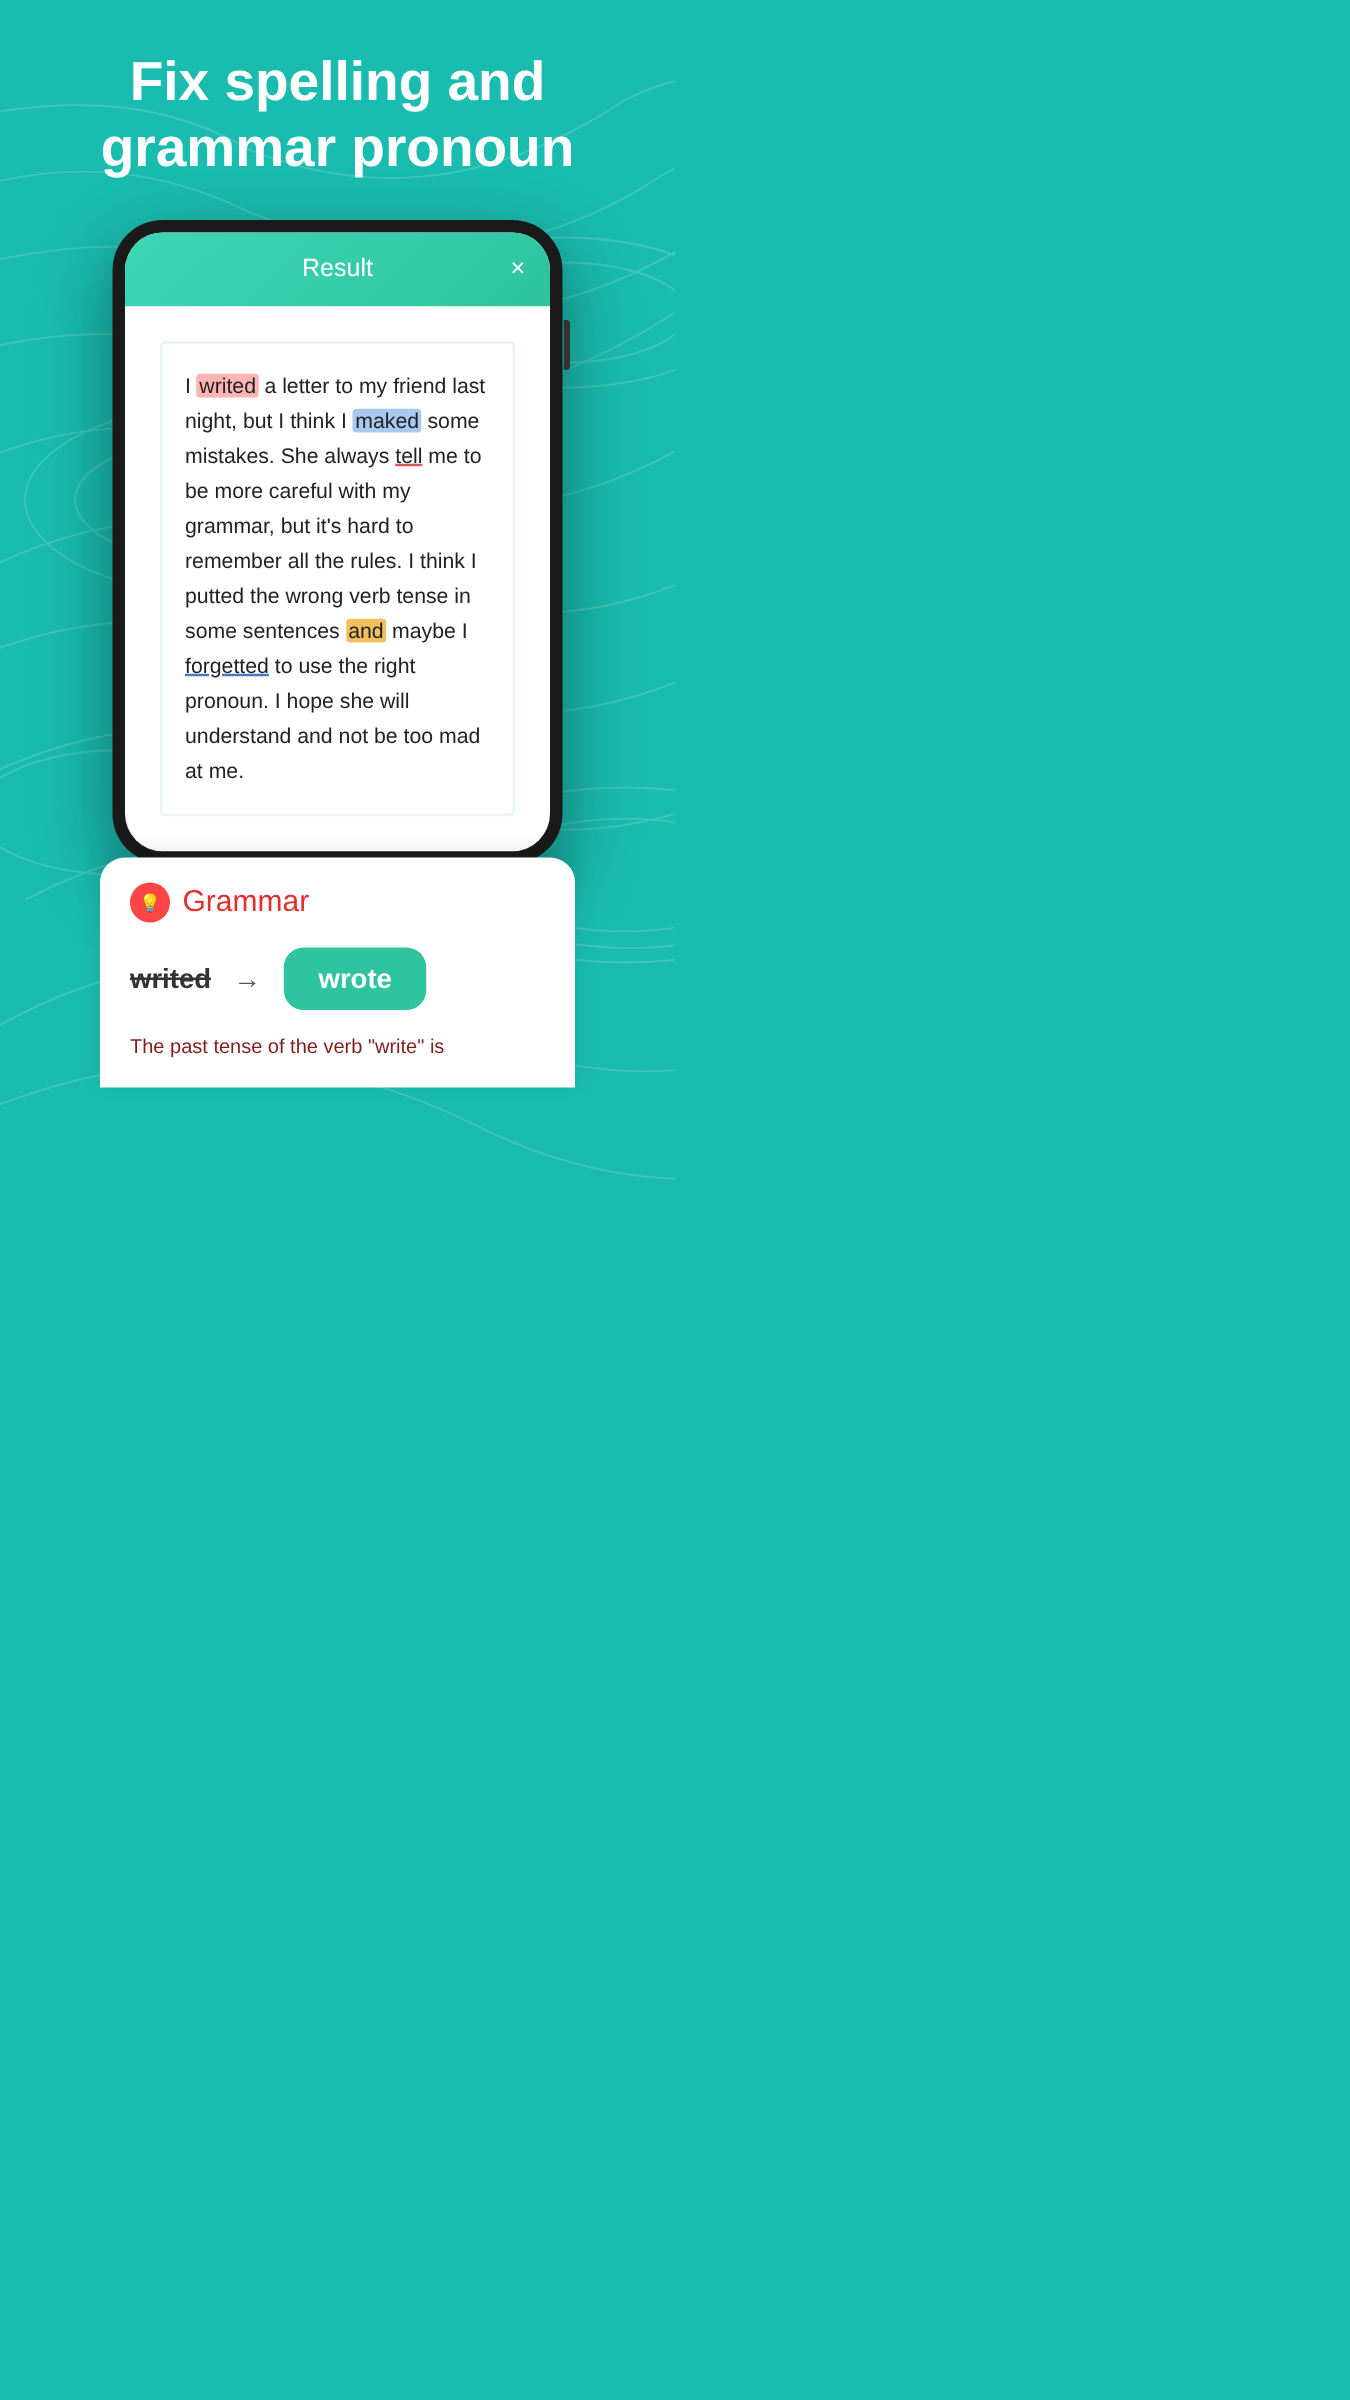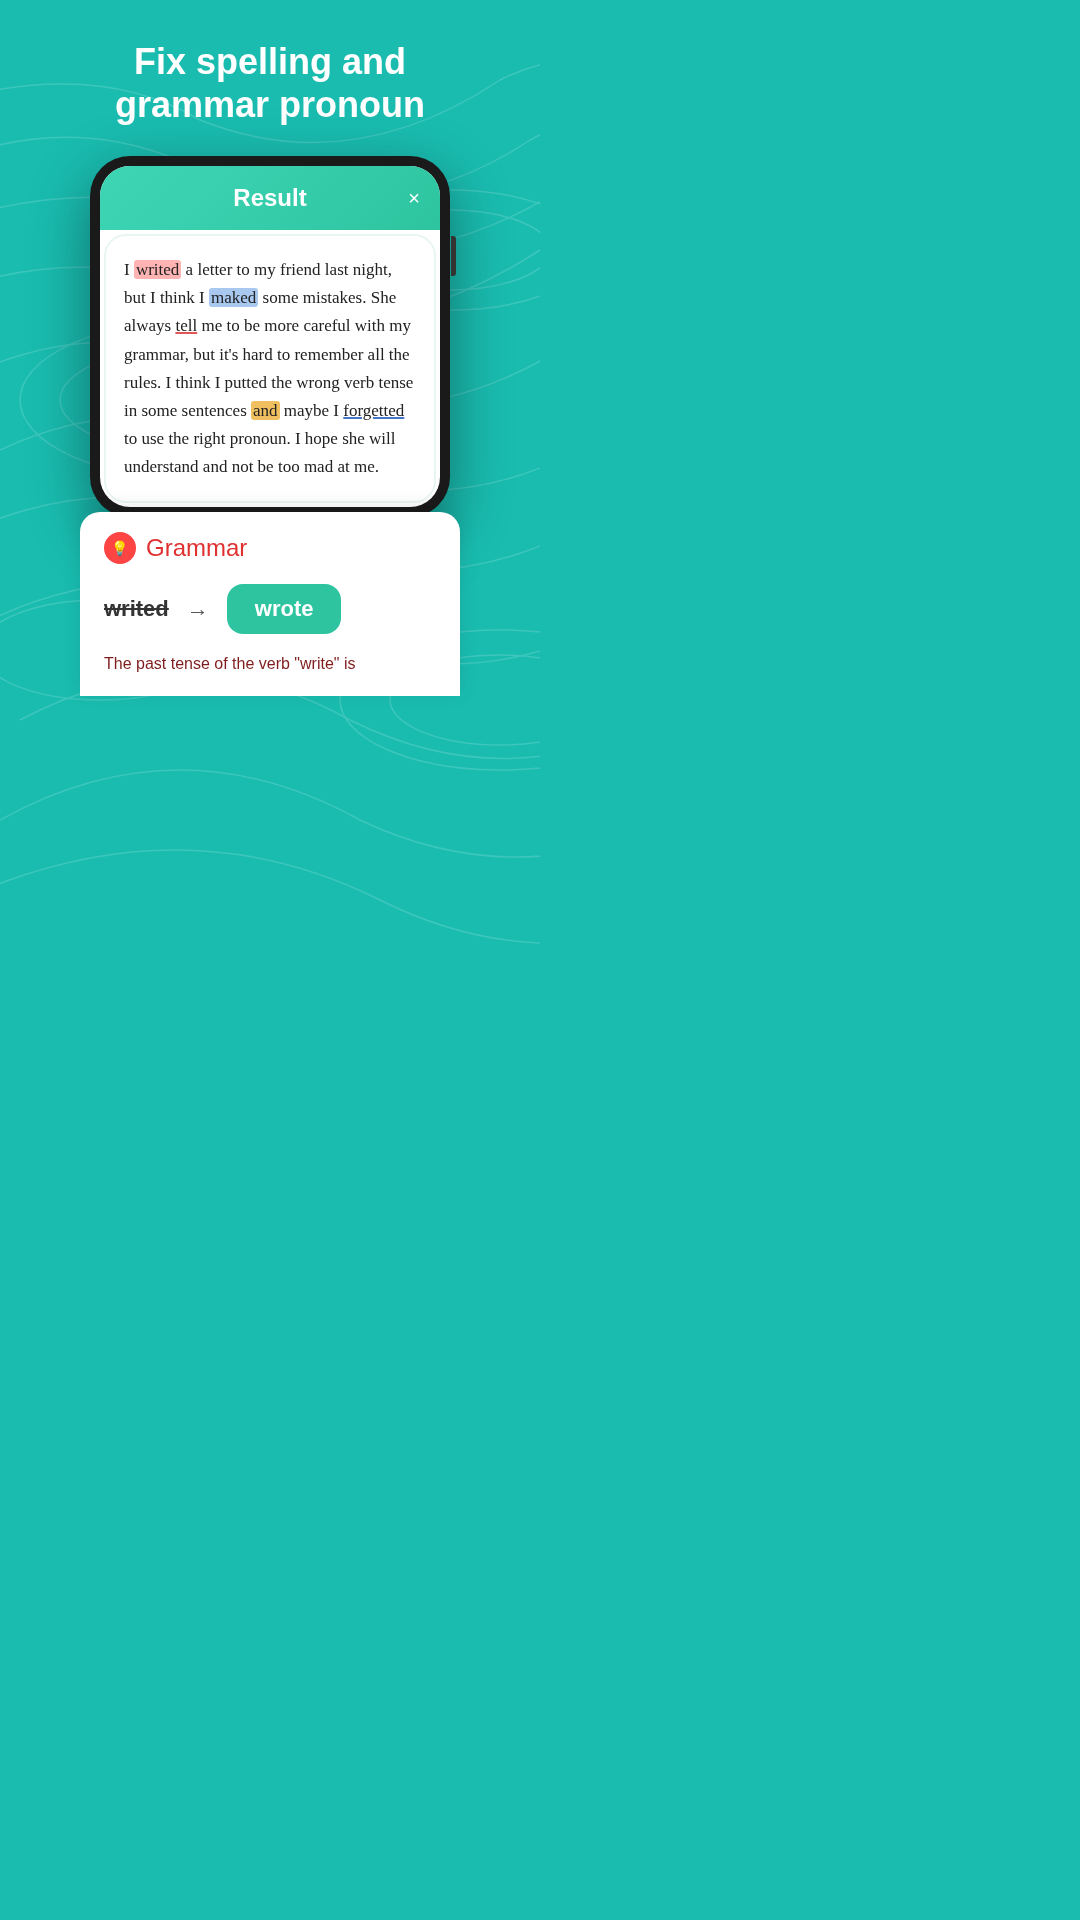--- a/index.html
+++ b/index.html
@@ -24,21 +24,21 @@
 
     .page-header {
       text-align: center;
       padding: 40px 60px 20px;
       position: relative;
       z-index: 2;
     }
 
     .page-title {
       color: white;
-      font-size: 36px;
+      font-size: 44px;
       font-weight: 800;
       line-height: 1.2;
     }
 
     .phone-wrapper {
       position: relative;
       z-index: 2;
       display: flex;
       justify-content: center;
       margin-top: 10px;
@@ -64,43 +64,42 @@
       background: linear-gradient(135deg, #3dd6b5, #2ec4a0);
       padding: 18px 20px;
       display: flex;
       align-items: center;
       justify-content: center;
       position: relative;
     }
 
     .result-title {
       color: white;
-      font-size: 24px;
-      font-weight: 700;
+      font-size: 20px;
+      font-weight: 400;
     }
 
     .close-btn {
       position: absolute;
       right: 20px;
       top: 50%;
       transform: translateY(-50%);
       color: white;
       font-size: 20px;
       cursor: pointer;
       font-weight: 300;
     }
 
     
     .text-content {
       padding: 20px 18px;
       background: white;
       border: 2px solid #e8f5f3;
-      margin: 4px;
-      border-radius: 22px;
-      font-family: Liberation Serif, serif;
+      margin: 28px;
+      border-radius: 4px;
     }
 
     .text-body {
       font-size: 17px;
       line-height: 1.65;
       color: #222;
     }
 
     .highlight-red {
       background-color: #ffb3b3;

